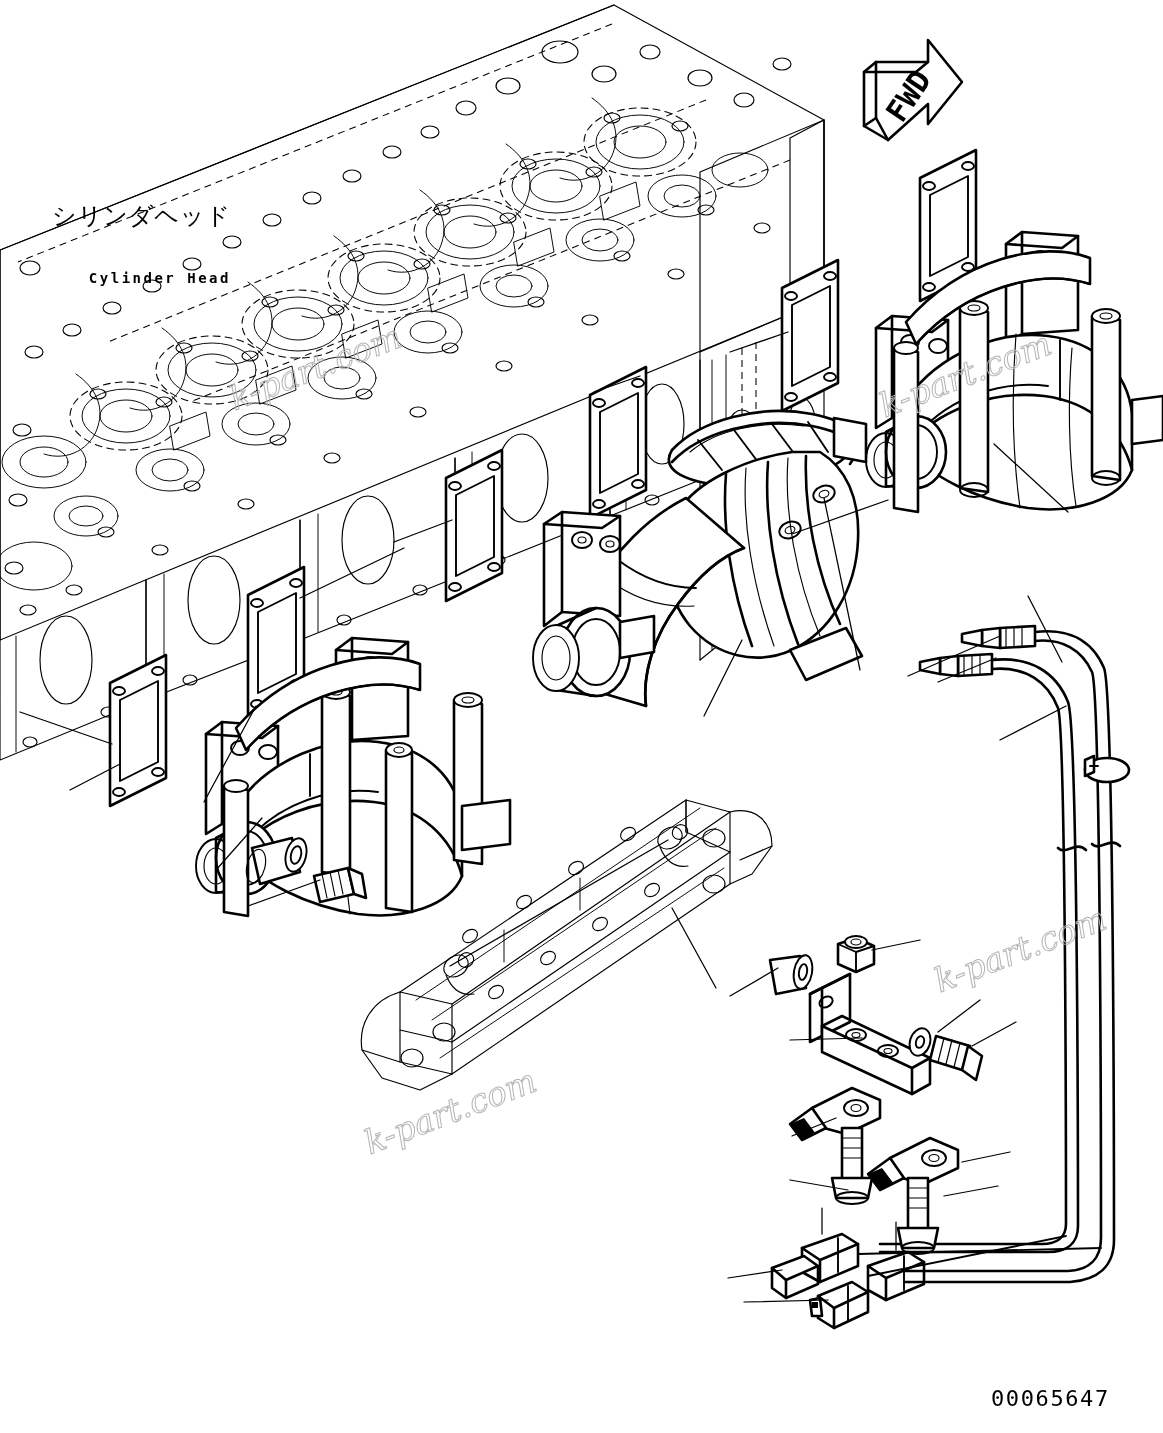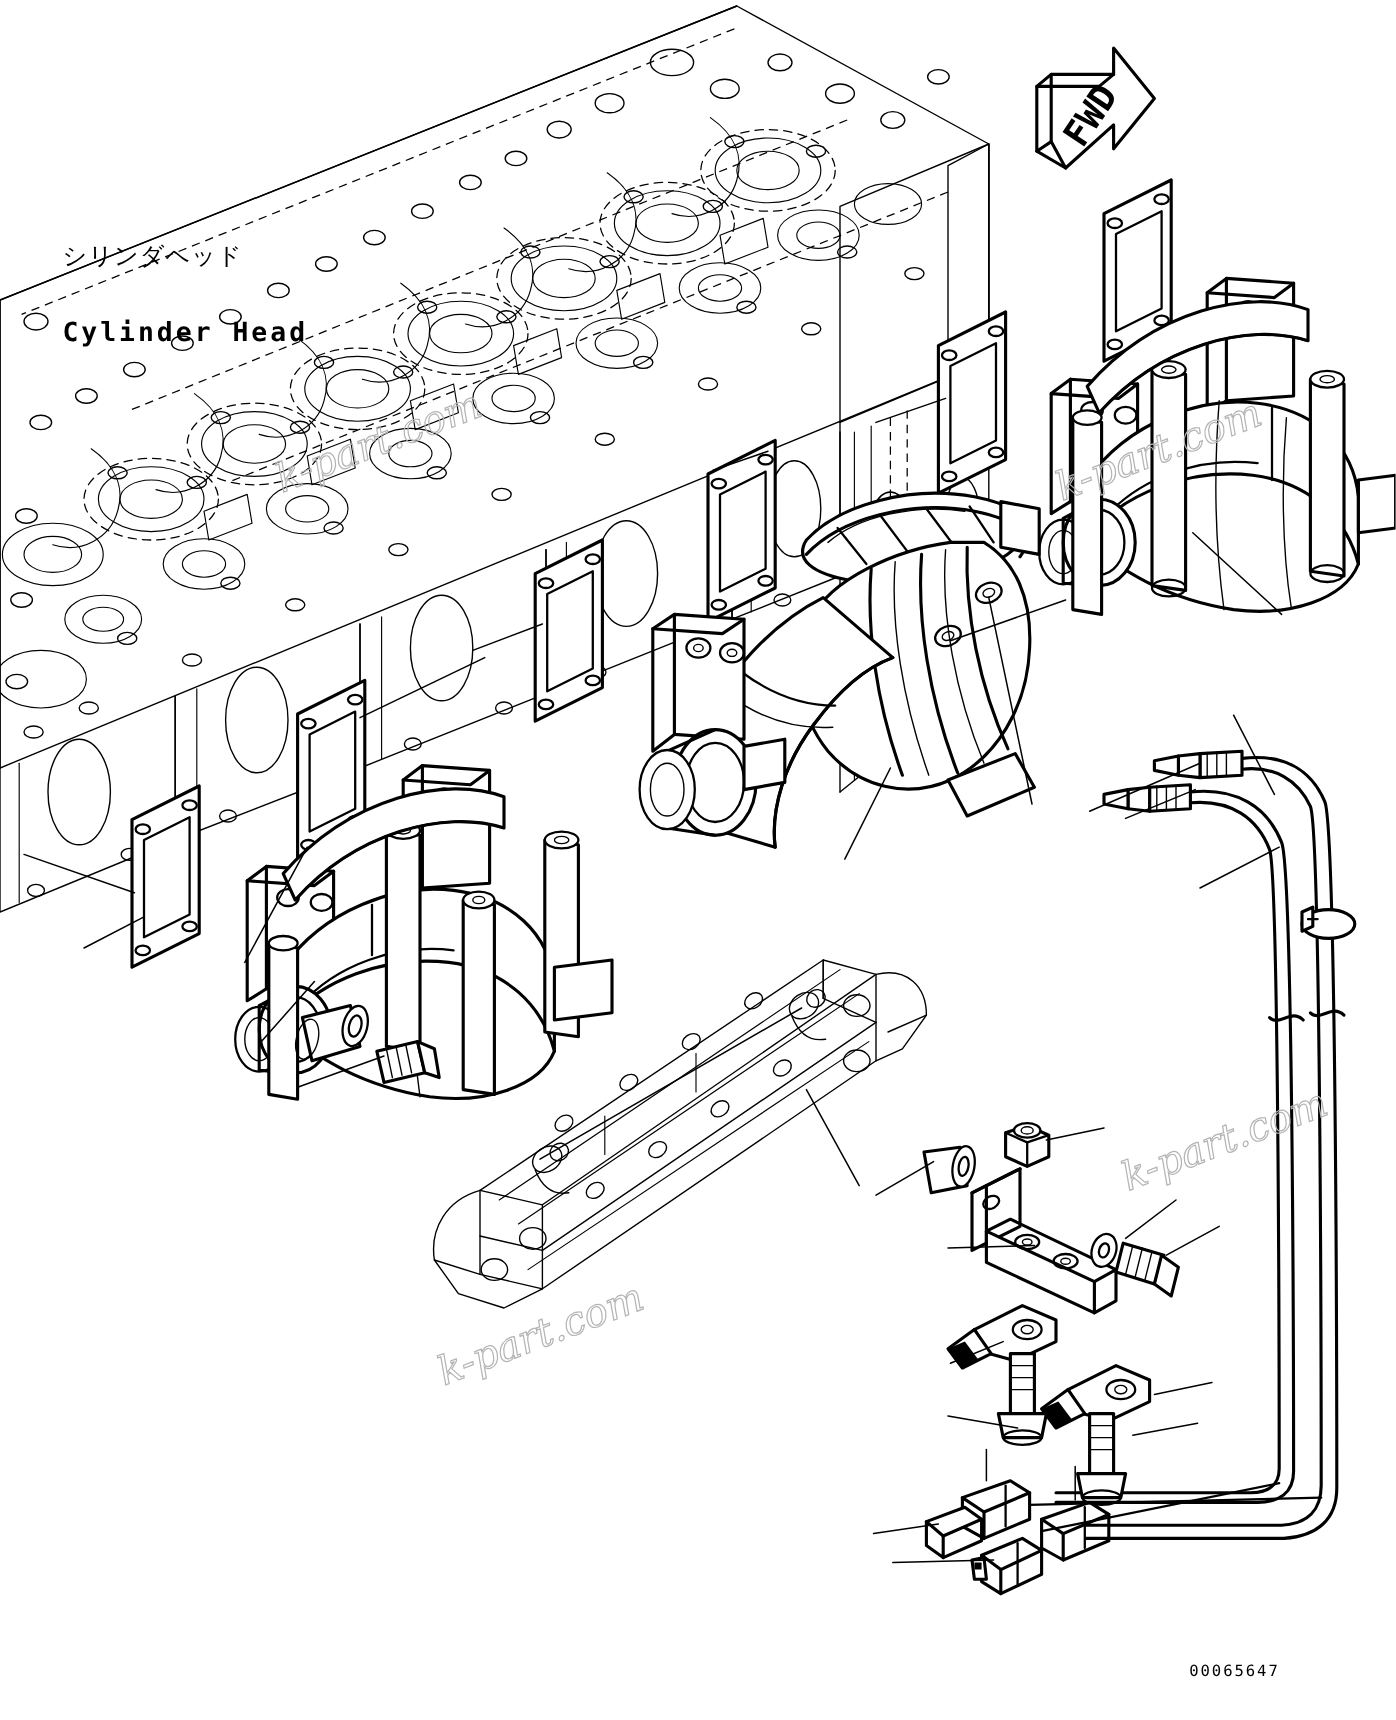--- a/index.html
+++ b/index.html
@@ -5,27 +5,27 @@
   html,body{margin:0;padding:0;background:#ffffff;}
   body{
     width:1163px;height:1433px;position:relative;overflow:hidden;
     font-family:"DejaVu Sans Mono","Liberation Mono",monospace;
     background:#fff;
   }
   #stage{position:absolute;inset:0;width:1163px;height:1433px;}
   svg{position:absolute;top:0;left:0;width:1163px;height:1433px;display:block;}
 
   .lbl{position:absolute;color:#000;white-space:pre;}
-  .lbl-jp{font-size:20px;letter-spacing:1px;font-family:"DejaVu Sans","Liberation Sans",sans-serif;}
-  .lbl-en{font-size:22px;letter-spacing:2.5px;font-weight:600;
-          font-family:"DejaVu Sans Mono","Liberation Mono",monospace;}
+  .lbl-jp{font-size:24px;letter-spacing:1px;font-family:"DejaVu Sans","Liberation Sans",sans-serif;text-align:center;}
+  .lbl-en{font-size:14px;letter-spacing:2.5px;font-weight:600;
+          font-family:"DejaVu Sans Mono","Liberation Mono",monospace;text-align:right;}
 
   #cylhead-label{left:52px;top:162px;}
   #oilcooler-label{left:330px;top:1094px;}
-  #partno{position:absolute;left:991px;top:1386px;font-size:13px;letter-spacing:1.6px;
+  #partno{position:absolute;left:991px;top:1386px;font-size:22px;letter-spacing:1.6px;
           font-family:"DejaVu Sans Mono","Liberation Mono",monospace;color:#000;}
 
   .wm{position:absolute;color:transparent;-webkit-text-stroke:1px #b4b4b4;
       font-family:"DejaVu Serif","Liberation Serif",serif;
       font-style:italic;white-space:nowrap;pointer-events:none;user-select:none;}
   .wm1{left:225px;top:348px;font-size:33px;transform:rotate(-21deg);}
   .wm2{left:875px;top:355px;font-size:33px;transform:rotate(-21deg);}
   .wm3{left:930px;top:930px;font-size:33px;transform:rotate(-21deg);}
   .wm4{left:360px;top:1092px;font-size:33px;transform:rotate(-21deg);}
 </style>

